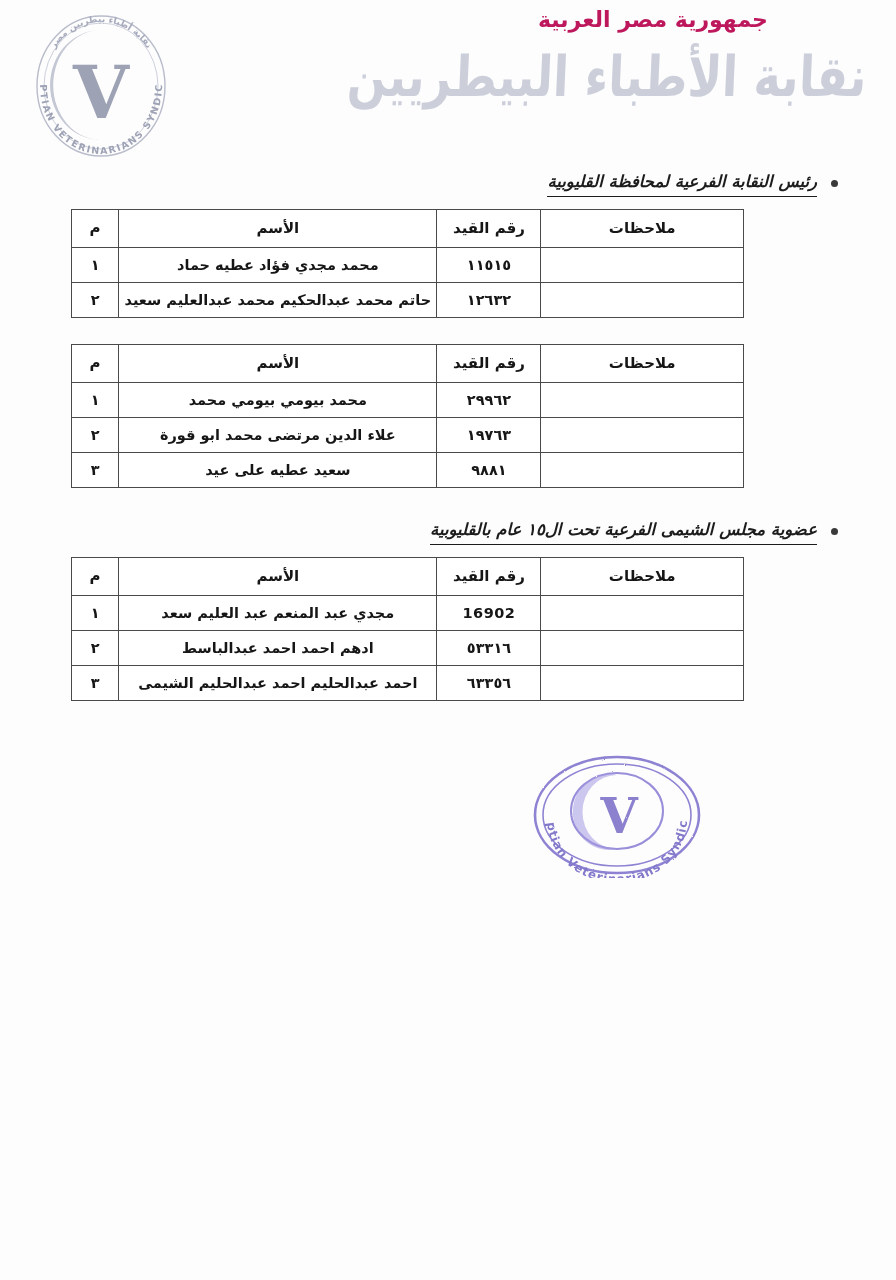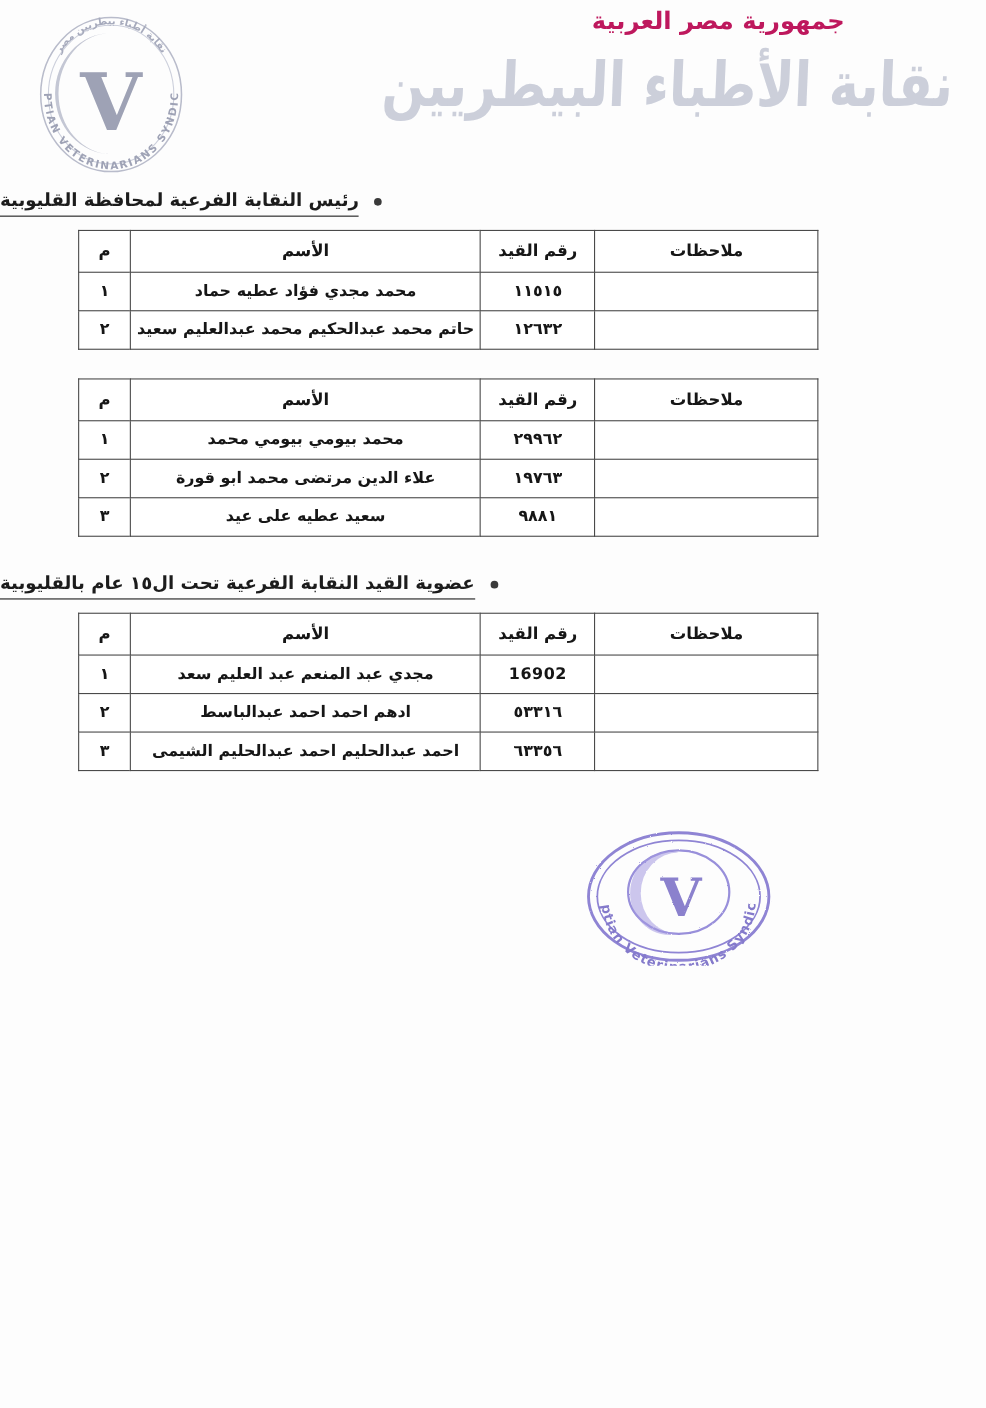--- a/index.html
+++ b/index.html
@@ -70,24 +70,25 @@
     white-space: nowrap;
   }
 
   
   .section { position: relative; }
 
   .section-heading {
     display: flex;
     flex-direction: row;
     align-items: center;
-    justify-content: flex-end;
+    justify-content: flex-start;
     direction: rtl;
     padding-right: 58px;
     margin-bottom: 12px;
+    font-style: italic;
   }
   .bullet {
     width: 7px;
     height: 7px;
     border-radius: 50%;
     background: #3a3a3a;
     flex: 0 0 auto;
     margin-left: 14px;
   }
   .heading-text {
@@ -250,21 +251,21 @@
             <td class="num-col">٣</td>
           </tr>
         </tbody>
       </table>
     </div>
   </div>
 
   <div class="section sec3">
     <div class="section-heading">
       <span class="bullet"></span>
-      <span class="heading-text">عضوية القيد النقابة الفرعية تحت ال١٥ عام بالقليوبية</span>
+      <span class="heading-text">عضوية مجلس الشيمى الفرعية تحت ال١٥ عام بالقليوبية</span>
     </div>
     <div class="tbl-wrap">
       <table class="reg">
         <thead>
           <tr>
             <th class="notes-col">ملاحظات</th>
             <th class="reg-col">رقم القيد</th>
             <th class="name-col">الأسم</th>
             <th class="num-col">م</th>
           </tr>

